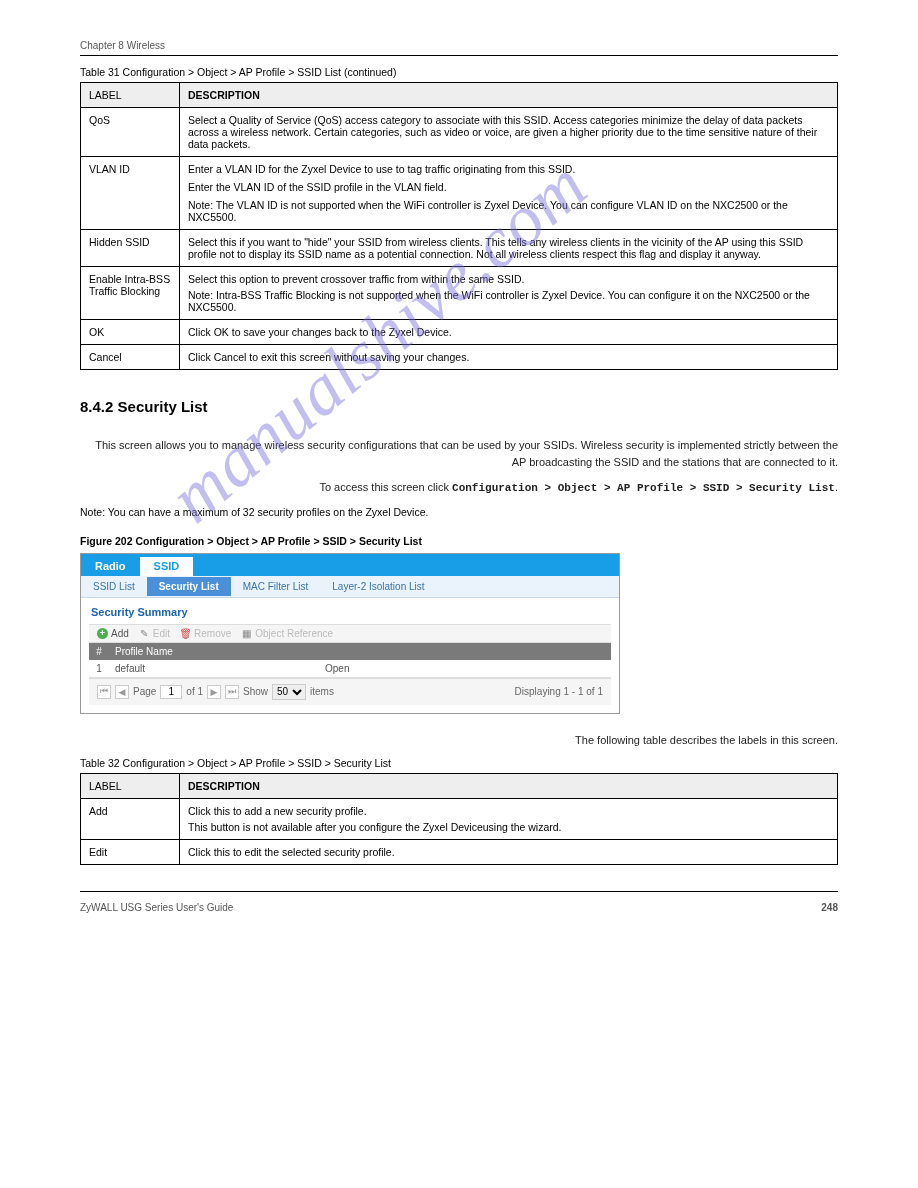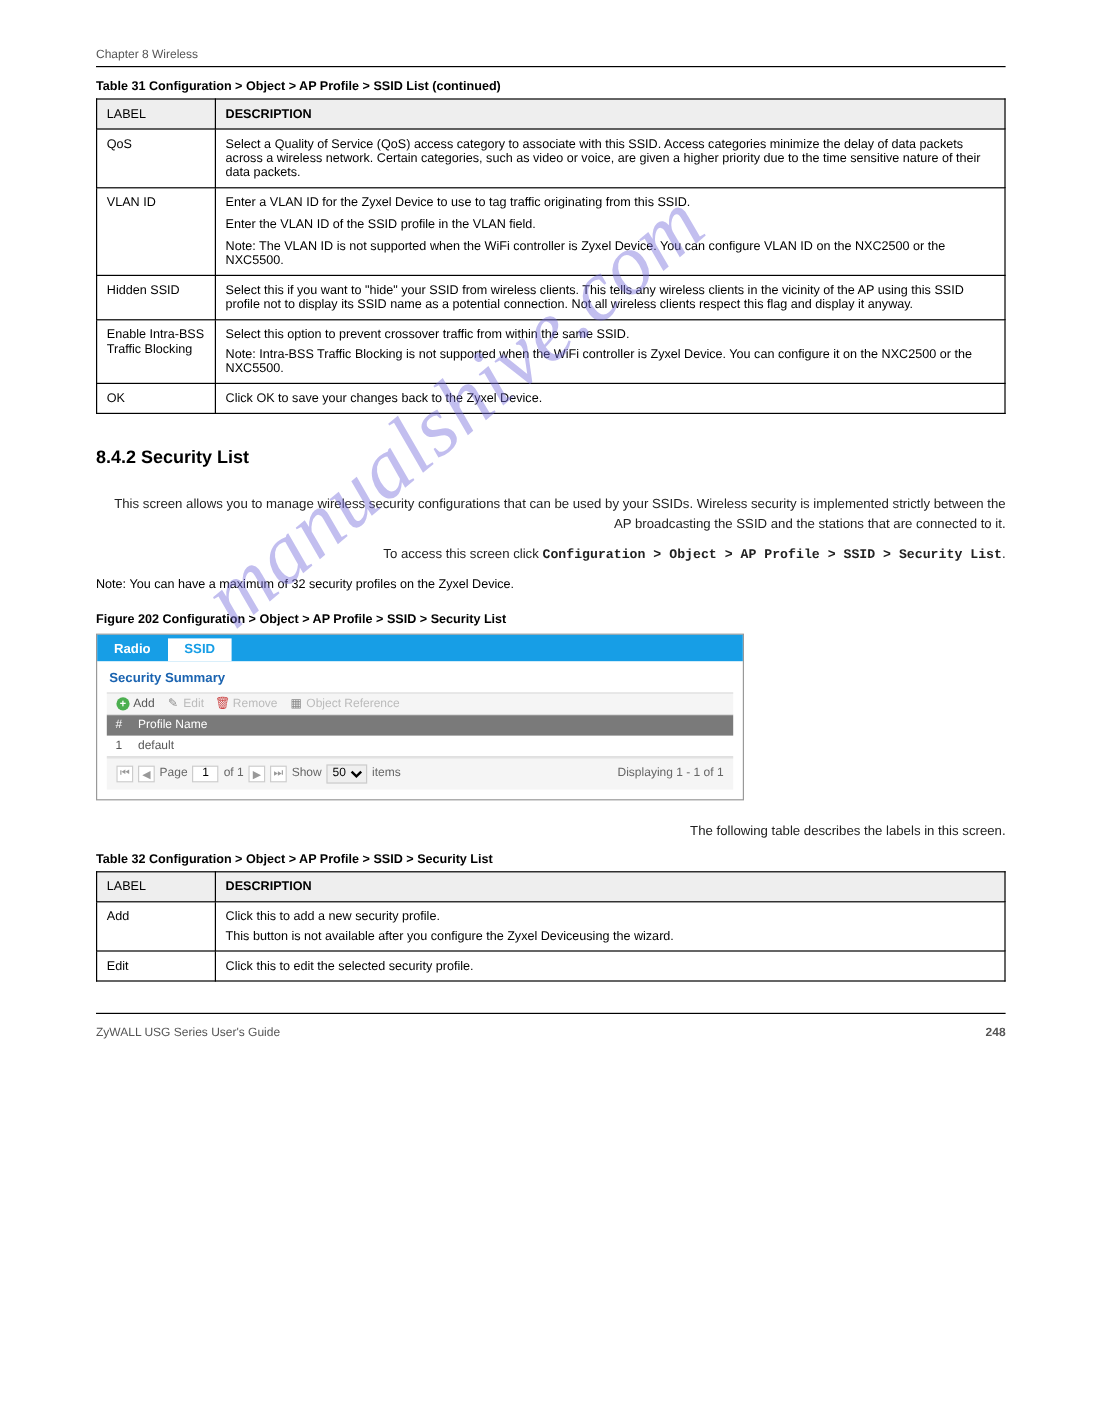--- a/index.html
+++ b/index.html
@@ -13,21 +13,21 @@
     position: relative;
     padding: 40px 80px 60px 80px;
   }
   .hr { border-top: 1px solid #000; margin: 4px 0 10px 0; }
   .top-header { font-size: 10px; color: #555; margin-bottom: 4px; }
   .footer-row { display: flex; justify-content: space-between; font-size: 10px; color: #555; margin-top: 6px; }
   .tbl { width: 100%; border-collapse: collapse; }
   .tbl td, .tbl th { border: 1px solid #000; padding: 6px 8px; vertical-align: top; font-size: 10.5px; }
   .tbl th { background: #eee; font-weight: bold; text-align: left; }
   .tbl .lbl { width: 99px; font-weight: normal; }
-  .caption { font-weight: bold; font-size: 10.5px; margin: 8px 0 4px 0; }
+  .caption { font-weight: normal; font-size: 10.5px; margin: 8px 0 4px 0; }
   .section-num { font-weight: bold; font-size: 15px; margin: 28px 0 22px 0; }
   .section-sub { font-size: 11px; color: #222; line-height: 1.55; margin-bottom: 8px; text-align: right; }
   .mono { font-family: "Courier New", monospace; }
   .note { font-size: 10.5px; margin: 6px 0 12px 0; line-height: 1.5; }
   .fig-caption { font-weight: bold; font-size: 10.5px; margin: 14px 0 6px 0; }
 
   
   .figwrap { border: 1px solid #999; width: 540px; background: #fff; }
   .tabbar1 { display: flex; background: #179ee6; height: 22px; align-items: flex-end; }
   .tab1 { padding: 3px 14px 4px 14px; font-size: 11px; font-weight: bold; color: #fff; cursor: pointer; }
@@ -110,37 +110,47 @@
     <td>
       <div>Select this option to prevent crossover traffic from within the same SSID.</div>
       <div style="height:4px"></div>
       <div>Note: Intra-BSS Traffic Blocking is not supported when the WiFi controller is Zyxel Device. You can configure it on the NXC2500 or the NXC5500.</div>
     </td>
   </tr>
   <tr>
     <td class="lbl">OK</td>
     <td>Click OK to save your changes back to the Zyxel Device.</td>
   </tr>
+  <tr>
+    <td class="lbl">Cancel</td>
+    <td>Click Cancel to exit this screen without saving your changes.</td>
+  </tr>
 </tbody>
   </table>
 
 <div class="section-num">8.4.2  Security List</div>
 <div class="section-sub">This screen allows you to manage wireless security configurations that can be used by your SSIDs. Wireless security is implemented strictly between the AP broadcasting the SSID and the stations that are connected to it.</div>
 <div class="section-sub">
   <span>To access this screen click </span><b class="mono">Configuration &gt; Object &gt; AP Profile &gt; SSID &gt; Security List</b>.
 </div>
 <div class="note">Note: You can have a maximum of 32 security profiles on the Zyxel Device.</div>
 
 <div class="fig-caption">Figure 202   Configuration &gt; Object &gt; AP Profile &gt; SSID &gt; Security List</div>
 
 <div class="figwrap">
   <div class="tabbar1">
     <div class="tab1">Radio</div>
     <div class="tab1 active">SSID</div>
   </div>
+  <div class="tabbar2">
+    <div class="tab2">SSID List</div>
+    <div class="tab2 active">Security List</div>
+    <div class="tab2">MAC Filter List</div>
+    <div class="tab2">Layer-2 Isolation List</div>
+  </div>
   <div class="summary-hdr">Security Summary</div>
 
   <div class="toolbar">
     <span style="display:inline-flex;align-items:center;gap:3px;">
       <span class="ico add-ico">+</span>
       <span class="lbltext">Add</span>
     </span>
     <span class="disabled" style="display:inline-flex;align-items:center;gap:3px;">
       <span class="ico edit-ico">✎</span>
       <span>Edit</span>
@@ -155,20 +165,21 @@
     </span>
   </div>
 
   <div class="gridhdr">
     <div class="c-idx">#</div>
     <div class="c-name">Profile Name</div>
   </div>
   <div class="gridrow">
     <div class="c-idx">1</div>
     <div class="c-name">default</div>
+    <div class="c-mode">Open</div>
   </div>
 
   <div class="pager">
     <span class="navbtn">⏮</span>
     <span class="navbtn">◀</span>
     <span>Page</span>
     <input value="1" style="">
     <span>of 1</span>
     <span class="navbtn">▶</span>
     <span class="navbtn">⏭</span>

